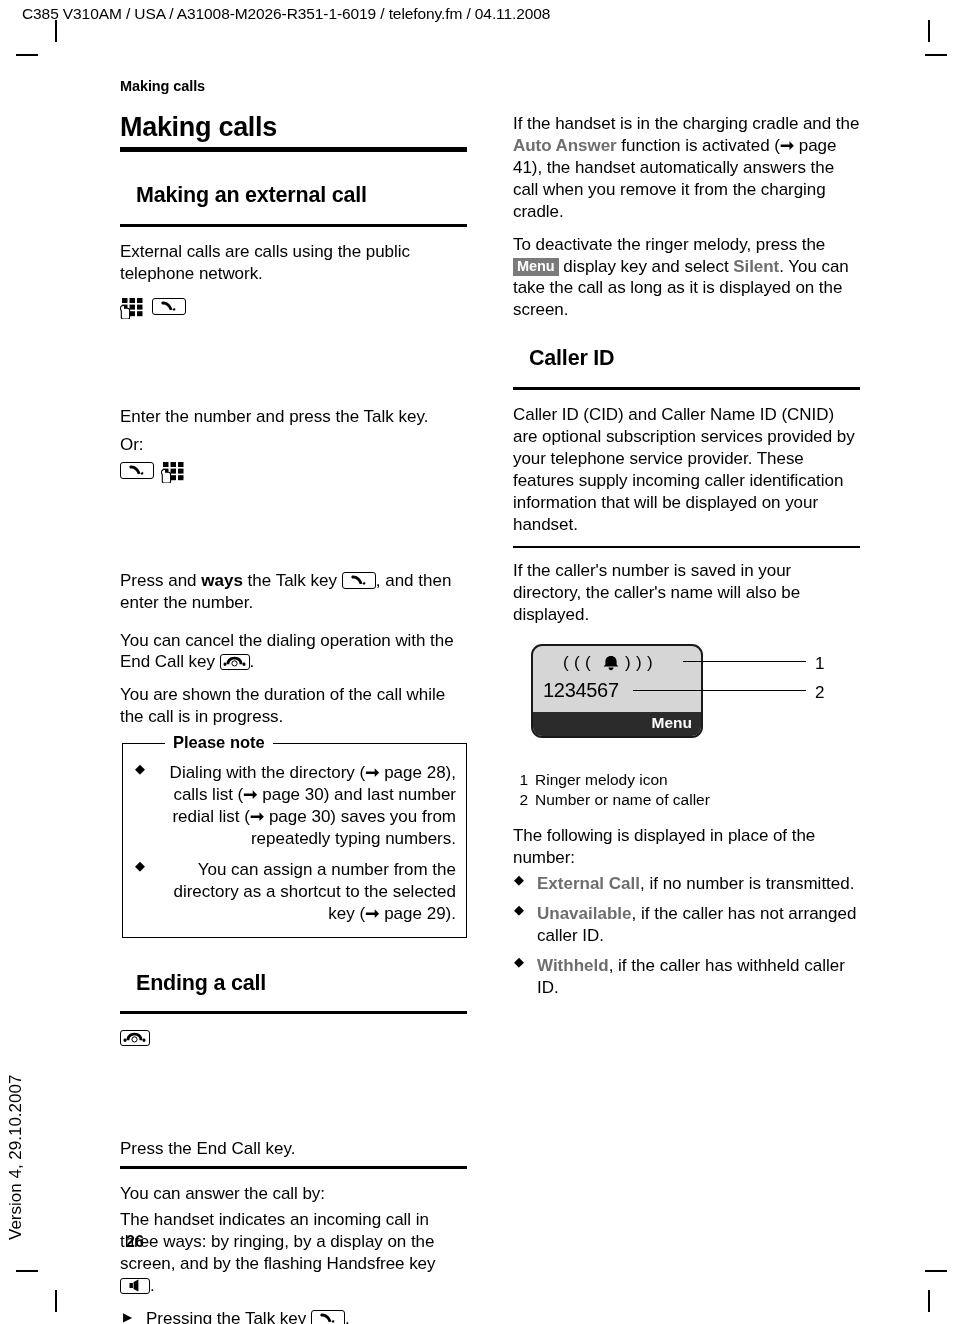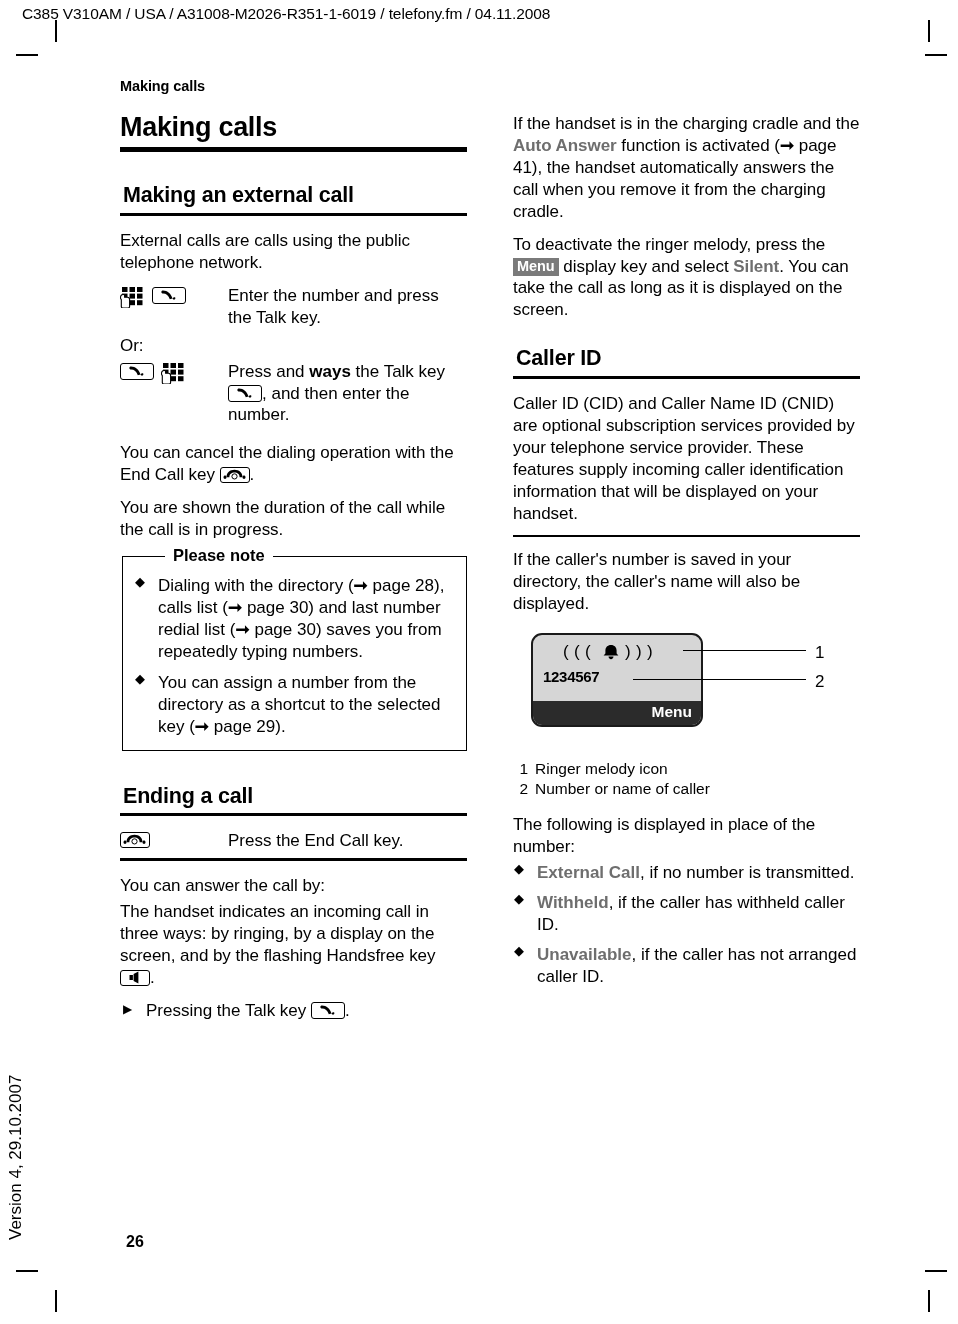--- a/index.html
+++ b/index.html
@@ -86,21 +86,21 @@
   }
   .rule-thick {
     height: 5px;
     background: #000;
     margin-top: 6px;
     margin-bottom: 32px;
   }
   h2.h-sect {
     font-size: 21.5px;
     font-weight: bold;
-    margin: 3px;
+    margin: 16px;
     line-height: 1.1;
     letter-spacing: -0.2px;
   }
   .rule-med {
     height: 3px;
     background: #000;
     margin-top: 5px;
     margin-bottom: 14px;
   }
   h3.h-sub {
@@ -126,20 +126,21 @@
   }
   p.tight { margin-bottom: 4px; }
   .hl { color: #6e6e6e; font-weight: bold; }
   .bold { font-weight: bold; }
 
   
   .icon-row {
     display: flex;
     align-items: flex-start;
     margin: 0 0 6px 0;
+    flex-direction: column;
   }
   .icon-cell {
     width: 108px;
     flex: 0 0 108px;
     padding-top: 2px;
     display: flex;
     align-items: flex-start;
     gap: 7px;
   }
   .icon-row .desc {
@@ -193,20 +194,21 @@
     list-style: none;
     margin: 0;
     padding: 0;
   }
   ul.bullets li {
     position: relative;
     padding-left: 23px;
     font-size: 17px;
     line-height: 1.29;
     margin-bottom: 9px;
+    text-align: right;
   }
   ul.bullets li:last-child { margin-bottom: 0; }
   ul.bullets li::before {
     content: "\25C6";
     position: absolute;
     left: 0;
     top: -1px;
     font-size: 13px;
   }
 
@@ -290,22 +292,22 @@
     top: 7px;
     text-align: center;
     font-size: 17px;
     letter-spacing: 0.5px;
     line-height: 1;
   }
   .display-number {
     position: absolute;
     left: 10px;
     top: 33px;
-    font-size: 15px;
-    font-weight: bold;
+    font-size: 20px;
+    font-weight: normal;
     letter-spacing: -0.3px;
   }
   .display-softbar {
     position: absolute;
     left: 0;
     right: 0;
     bottom: 0;
     height: 24px;
     background: #2b2b2b;
     color: #fff;
@@ -527,17 +529,17 @@
     <div class="legend-row">
       <span class="legend-num">2</span>
       <span>Number or name of caller</span>
     </div>
   </div>
 
   <p class="body tight">The following is displayed in place of the number:</p>
 
   <ul class="bullets-plain">
     <li><span class="hl">External Call</span><span>, if no number is transmitted.</span></li>
+    <li><span class="hl">Unavailable</span><span>, if the caller has not arranged caller ID.</span></li>
     <li><span class="hl">Withheld</span><span>, if the caller has withheld caller ID.</span></li>
-    <li><span class="hl">Unavailable</span><span>, if the caller has not arranged caller ID.</span></li>
   </ul>
 
 </div>
 
 </body></html>

